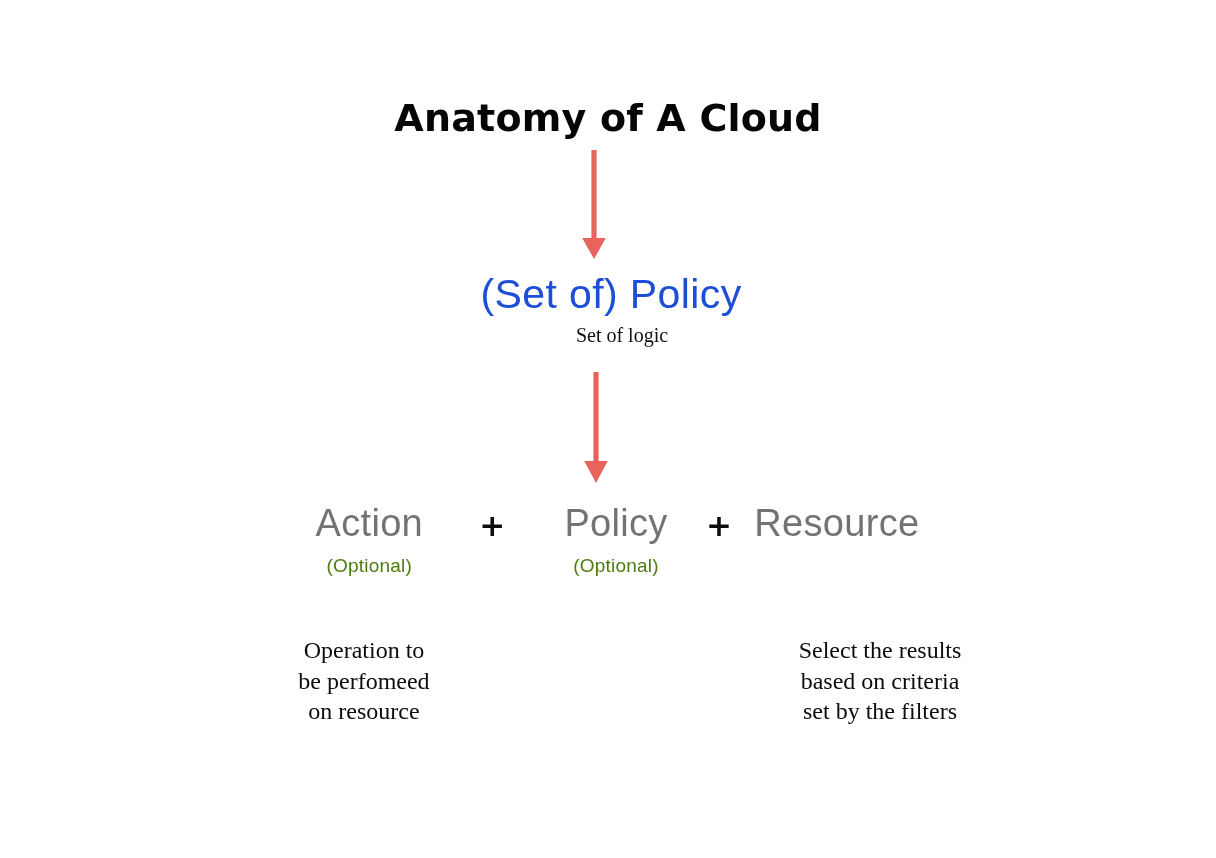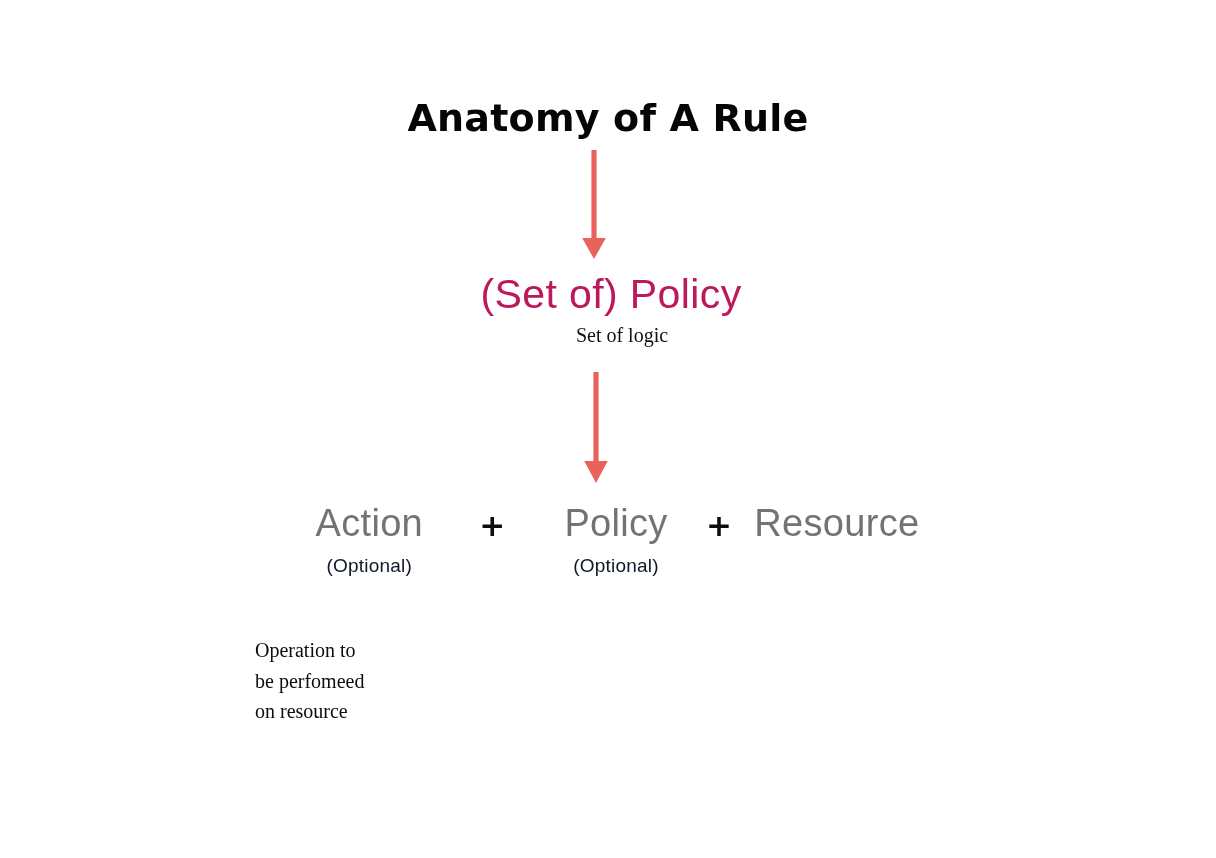--- a/index.html
+++ b/index.html
@@ -53,21 +53,21 @@
     left: 0;
     right: 0;
     top: 272px;
     text-align: center;
   }
   .policy-title {
     font-family: "Liberation Sans", sans-serif;
     font-weight: 300;
     font-size: 41px;
     letter-spacing: 0.4px;
-    color: #be185d;
+    color: #1d4ed8;
     line-height: 1.12;
     
     padding-left: 6px;
   }
   .policy-sub {
     margin-top: 6px;
     font-family: "Liberation Serif", serif;
     font-weight: 400;
     font-size: 20px;
     color: #101010;
@@ -97,21 +97,21 @@
     color: #737373;
     line-height: 1.15;
     white-space: nowrap;
   }
   .component-optional {
     margin-top: 9px;
     font-family: "Liberation Sans", sans-serif;
     font-weight: 300;
     font-size: 19px;
     letter-spacing: 0.2px;
-    color: #0f172a;
+    color: #4d7c0f;
     line-height: 1.2;
     white-space: nowrap;
   }
   .plus {
     font-family: "DejaVu Sans", sans-serif;
     font-weight: 700;
     font-size: 31px;
     color: #0d0d0d;
     line-height: 1;
     padding-top: 8px;
@@ -129,35 +129,36 @@
     position: absolute;
     top: 635px;
     left: 255px;
     width: 740px;
     display: flex;
     justify-content: space-between;
   }
   .description {
     font-family: "Liberation Serif", serif;
     font-weight: 400;
-    font-size: 20px;
+    font-size: 24px;
     line-height: 30.5px;
     color: #0c0c0c;
+    text-align: center;
     white-space: pre-line;
   }
   .desc-action   { width: 218px; }
   .desc-filter   { width: 230px; }
   .desc-resource { width: 262px; }
 </style>
 </head>
 <body>
 
 <div class="canvas">
 
-  <div class="title">Anatomy of A Rule</div>
+  <div class="title">Anatomy of A Cloud</div>
 
   <div class="arrow" id="arrow-1">
     <svg width="38" height="114" viewBox="0 0 38 114" aria-hidden="true">
       <line x1="19" y1="2" x2="19" y2="93" stroke="#e8635c" stroke-width="5.2" stroke-linecap="butt"></line>
       <path d="M19 111 L7.2 90 L30.8 90 Z" fill="#e8635c"></path>
     </svg>
   </div>
 
   <div class="policy-block">
     <div class="policy-title">(Set of) Policy</div>
@@ -190,15 +191,18 @@
     <div class="component slot-resource">
       <div class="component-name">Resource</div>
     </div>
 
   </div>
 
   <div class="descriptions-row">
     <div class="description desc-action">Operation to
 be perfomeed
 on resource</div>
+    <div class="description desc-filter">Select the results
+based on criteria
+set by the filters</div>
   </div>
 
 </div>
 
 </body></html>

